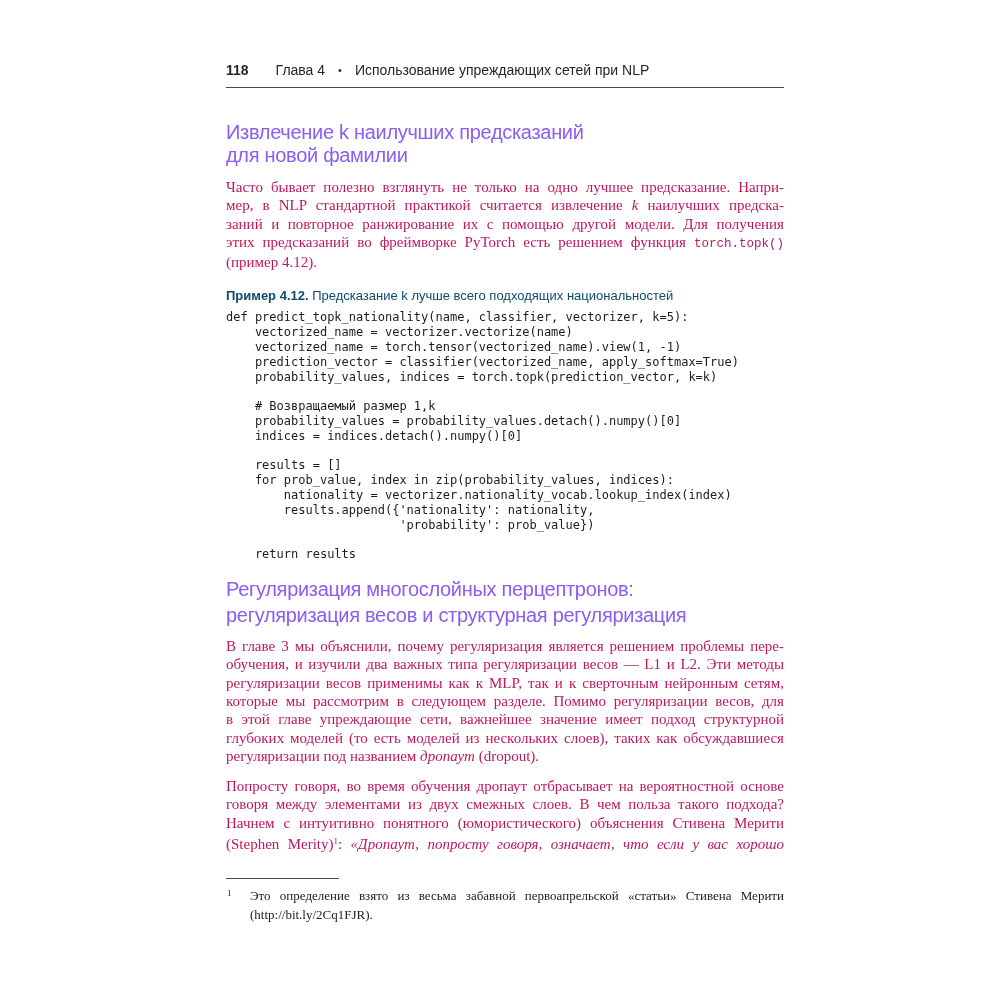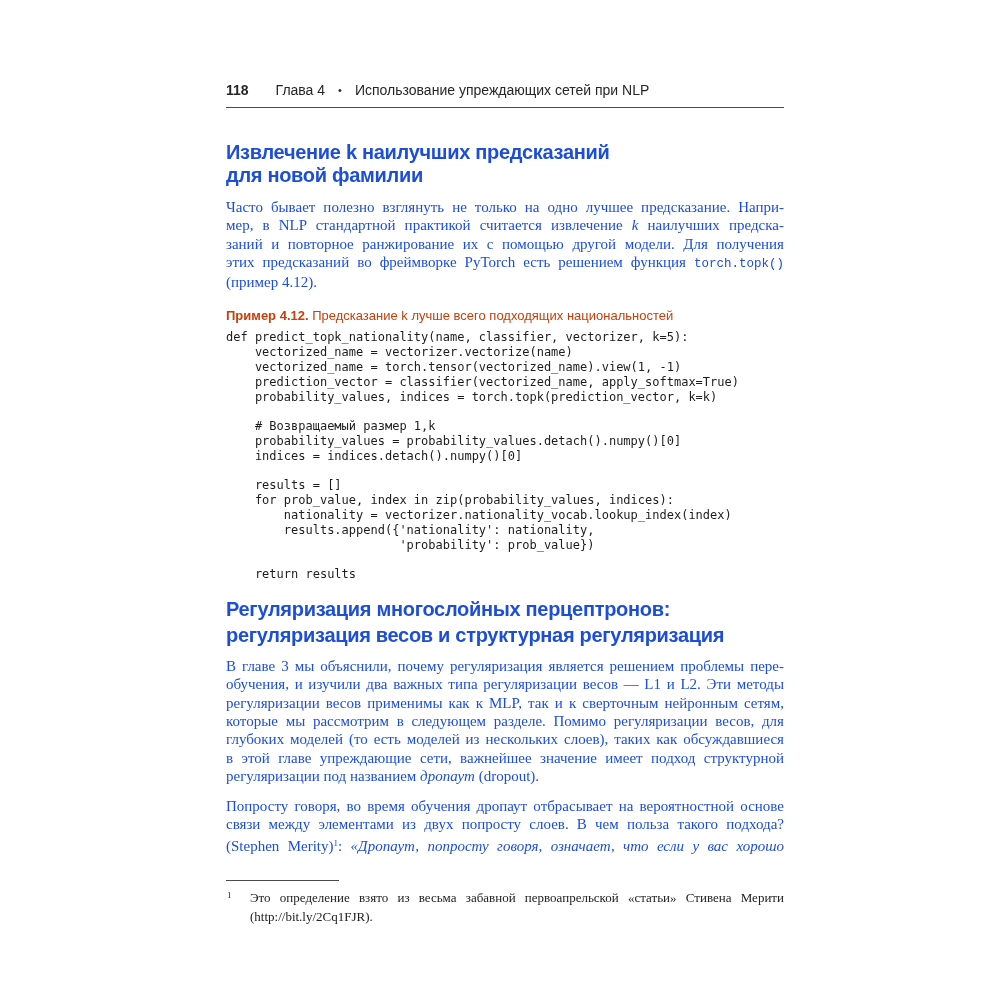--- a/index.html
+++ b/index.html
@@ -10,54 +10,54 @@
     background: #ffffff;
     overflow: hidden;
   }
   .content {
     margin-left: 226px;
     width: 558px;
   }
 
   
   .running-head {
-    padding-top: 82px;
+    padding-top: 62px;
     font-family: "Liberation Sans", sans-serif;
     font-size: 14px;
     line-height: 17px;
     color: #262626;
     white-space: nowrap;
   }
   .running-head .pg-num { font-weight: bold; }
   .running-head .chap { margin-left: 27px; }
   .running-head .bullet { margin-left: 13px; font-size: 11px; vertical-align: 1px; }
   .running-head .chap-title { margin-left: 13px; }
   .head-rule {
     margin-top: 8px;
     border: 0;
     border-top: 1.5px solid #4a4a4a;
     height: 0;
   }
 
   
   .sec-title {
     font-family: "Liberation Sans", sans-serif;
-    font-weight: bold;
-    color: #1d4ed8;
+    font-weight: normal;
+    color: #8b5cf6;
     letter-spacing: -0.3px;
   }
   .sec-title.h1 { margin: 33px 0 0 0; font-size: 20px; line-height: 23px; }
   .sec-title.h2 { margin: 14px 0 8px 0; font-size: 20px; line-height: 26px; }
 
   
   .para {
     font-family: "Liberation Serif", serif;
     font-size: 15px;
     line-height: 18.3px;
-    color: #1d4ed8;
+    color: #be185d;
     margin: 0;
   }
   .para.p1 { margin-top: 11px; }
   .para.p2 { margin-top: 9px; }
   .para.p3 { margin-top: 12px; }
   .bl { display: block; }
   .j { text-align: justify; text-align-last: justify; }
   .it { font-style: italic; }
   .inline-code {
     font-family: Liberation Mono, monospace;
@@ -68,21 +68,21 @@
     font-size: 9px;
     vertical-align: 5px;
   }
 
   
   .caption {
     margin-top: 18px;
     font-family: "Liberation Sans", sans-serif;
     font-size: 13px;
     line-height: 13px;
-    color: #c2410c;
+    color: #0c4a6e;
   }
   .caption .cap-label { font-weight: bold; }
   pre.code {
     margin: 8px 0 0 0;
     font-family: "DejaVu Sans Mono", monospace;
     font-size: 12px;
     line-height: 14.8px;
     color: #1c1c1c;
     white-space: pre;
   }
@@ -160,28 +160,29 @@
     <h2 class="sec-title h2">
       <span class="bl">Регуляризация многослойных перцептронов:</span>
       <span class="bl">регуляризация весов и структурная регуляризация</span>
     </h2>
 
     <p class="para p2">
       <span class="bl j">В главе 3 мы объяснили, почему регуляризация является решением проблемы пере-</span>
       <span class="bl j">обучения, и изучили два важных типа регуляризации весов — L1 и L2. Эти методы</span>
       <span class="bl j">регуляризации весов применимы как к MLP, так и к сверточным нейронным сетям,</span>
       <span class="bl j">которые мы рассмотрим в следующем разделе. Помимо регуляризации весов, для</span>
+      <span class="bl j">в этой главе упреждающие сети, важнейшее значение имеет подход структурной</span>
       <span class="bl j">глубоких моделей (то есть моделей из нескольких слоев), таких как обсуждавшиеся</span>
-      <span class="bl j">в этой главе упреждающие сети, важнейшее значение имеет подход структурной</span>
       <span class="bl"><span>регуляризации под названием </span><span class="it">дропаут</span><span> (dropout).</span></span>
     </p>
 
     <p class="para p3">
       <span class="bl j">Попросту говоря, во время обучения дропаут отбрасывает на вероятностной основе</span>
-      <span class="bl j">связи между элементами из двух попросту слоев. В чем польза такого подхода?</span>
+      <span class="bl j">говоря между элементами из двух смежных слоев. В чем польза такого подхода?</span>
+      <span class="bl j">Начнем с интуитивно понятного (юмористического) объяснения Стивена Мерити</span>
       <span class="bl j"><span>(Stephen Merity)</span><span class="sup">1</span><span>: </span><span class="it">«Дропаут, попросту говоря, означает, что если у вас хорошо</span></span>
     </p>
 
     <hr class="footnote-rule">
 
     <div class="footnote">
       <span class="fn-marker">1</span>
       <span class="bl j">Это определение взято из весьма забавной первоапрельской «статьи» Стивена Мерити</span>
       <span class="bl">(http://bit.ly/2Cq1FJR).</span>
     </div>

